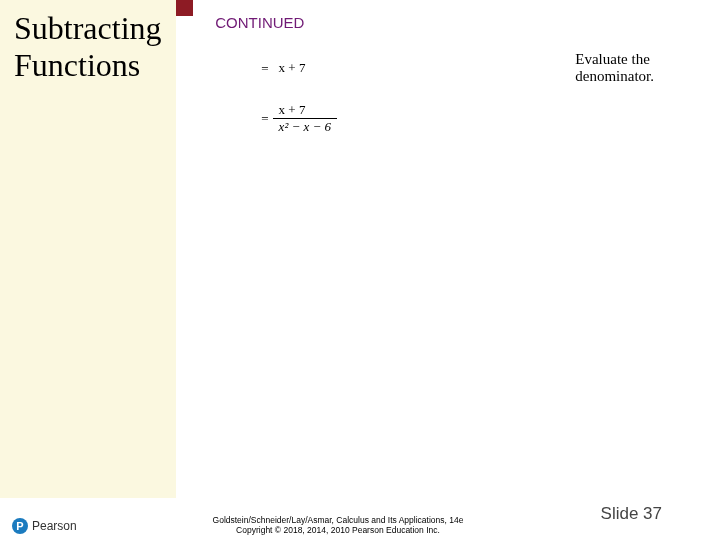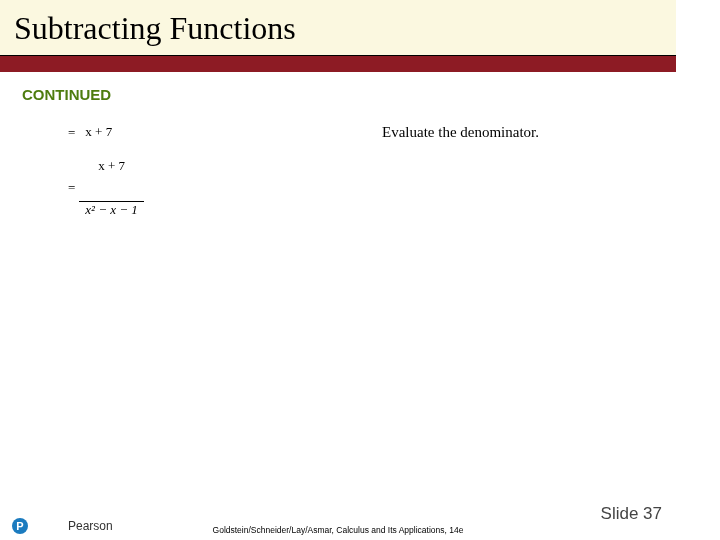--- a/index.html
+++ b/index.html
@@ -1,34 +1,34 @@
 <!DOCTYPE html>
 <html><head>
 <meta charset="utf-8">
 <style>
   * { margin: 0; padding: 0; box-sizing: border-box; }
   html, body { width: 720px; height: 540px; font-family: Georgia, 'Times New Roman', serif; background: #fff; overflow: hidden; }
-  .slide { width: 676px; height: 540px; position: relative; display: flex; flex-direction: column; }
+  .slide { width: 676px; height: 540px; position: relative; display: flex; flex-direction: row; }
   .title-block { background: #fbf8e0; padding: 10px 14px 8px 14px; border-bottom: 1px solid #000; }
   .title { font-size: 32px; font-weight: 400; color: #000; font-family: Georgia, serif; }
   .red-bar { height: 16px; background: #8d1b24; width: 100%; }
   .content { flex: 1; position: relative; padding: 14px 22px 0 22px; }
-  .continued { font-family: Arial, Helvetica, sans-serif; font-weight: 700; font-size: 15px; color: #4d7c0f; margin-bottom: 20px; }
+  .continued { font-family: Arial, Helvetica, sans-serif; font-weight: 400; font-size: 15px; color: #701a75; margin-bottom: 20px; }
   .row { display: flex; align-items: center; margin-bottom: 18px; }
   .math-col { width: 330px; padding-left: 46px; }
   .annot-col { flex: 1; font-family: 'Times New Roman', serif; font-size: 15px; color: #000; padding-left: 6px; margin-left: 24px; }
   .frac-exp { display: inline-flex; align-items: center; font-family: 'Times New Roman', serif; font-size: 13px; color: #000; }
   .eq-sign { margin-right: 4px; }
-  .fraction { display: inline-flex; flex-direction: column; align-items: center; line-height: 1.1; gap: 27px; }
+  .fraction { display: inline-flex; flex-direction: column; align-items: flex-start; line-height: 1.1; }
   .numer { padding: 0 6px 1px 6px; }
   .denom { border-top: 1px solid #000; padding: 1px 6px 0 6px; }
   .footer { position: absolute; bottom: 0; left: 0; right: 0; height: 42px; background: #fff; }
   .logo-wrap { position: absolute; left: 12px; bottom: 6px; display: flex; align-items: center; gap: 4px; }
   .p-badge { width: 16px; height: 16px; border-radius: 50%; background: #1b7bbf; color: #fff; font-family: Arial, sans-serif; font-weight: 700; font-size: 11px; display: flex; align-items: center; justify-content: center; }
-  .pearson-txt { font-family: Arial, sans-serif; font-size: 12px; color: #333; margin-left: 36px; }
+  .pearson-txt { font-family: Arial, sans-serif; font-size: 12px; color: #333; }
   .credits { position: absolute; left: 0; right: 0; bottom: 4px; text-align: center; font-family: Arial, sans-serif; font-size: 8.5px; color: #000; line-height: 1.15; }
   .slide-num { position: absolute; right: 14px; bottom: 16px; font-family: Arial, sans-serif; font-size: 17px; color: #444; }
 </style>
 </head>
 <body>
 
 <div class="slide">
 
   <div class="title-block">
     <h1 class="title">Subtracting Functions</h1>
@@ -49,32 +49,33 @@
       </div>
       <div class="annot-col">Evaluate the denominator.</div>
     </div>
 
     <div class="row">
       <div class="math-col">
         <span class="frac-exp">
           <span class="eq-sign">=</span>
           <span class="fraction">
             <span class="numer">x + 7</span>
-            <span class="denom"><i>x² − x − 1</i></span>
+            <span class="denom"><i>x² − x − 6</i></span>
           </span>
         </span>
       </div>
     </div>
 
   </div>
 
   <div class="footer">
     <div class="logo-wrap">
       <div class="p-badge">P</div>
       <span class="pearson-txt">Pearson</span>
     </div>
     <div class="credits">
       <div>Goldstein/Schneider/Lay/Asmar, Calculus and Its Applications, 14e</div>
+      <div>Copyright © 2018, 2014, 2010 Pearson Education Inc.</div>
     </div>
     <div class="slide-num">Slide 37</div>
   </div>
 
 </div>
 
 </body></html>

